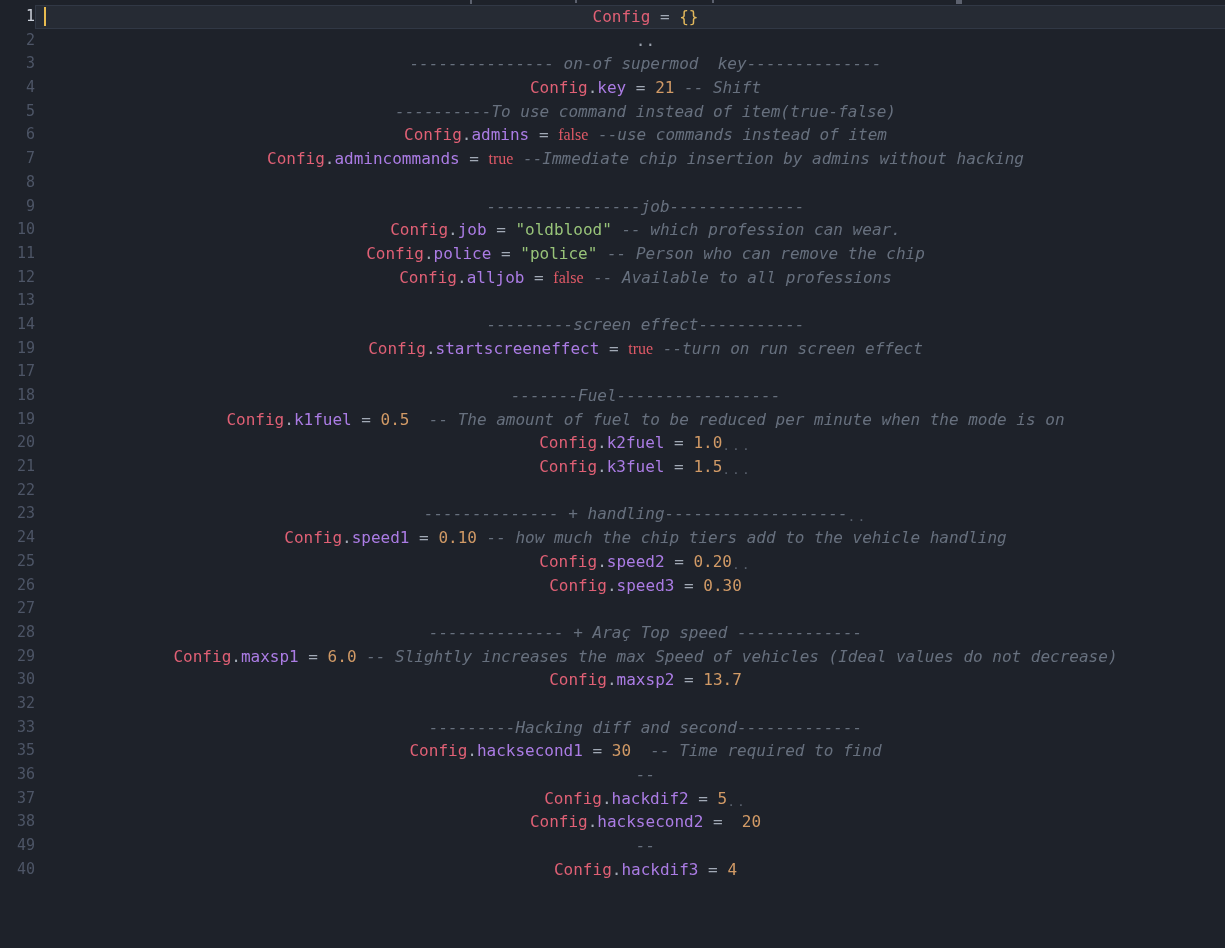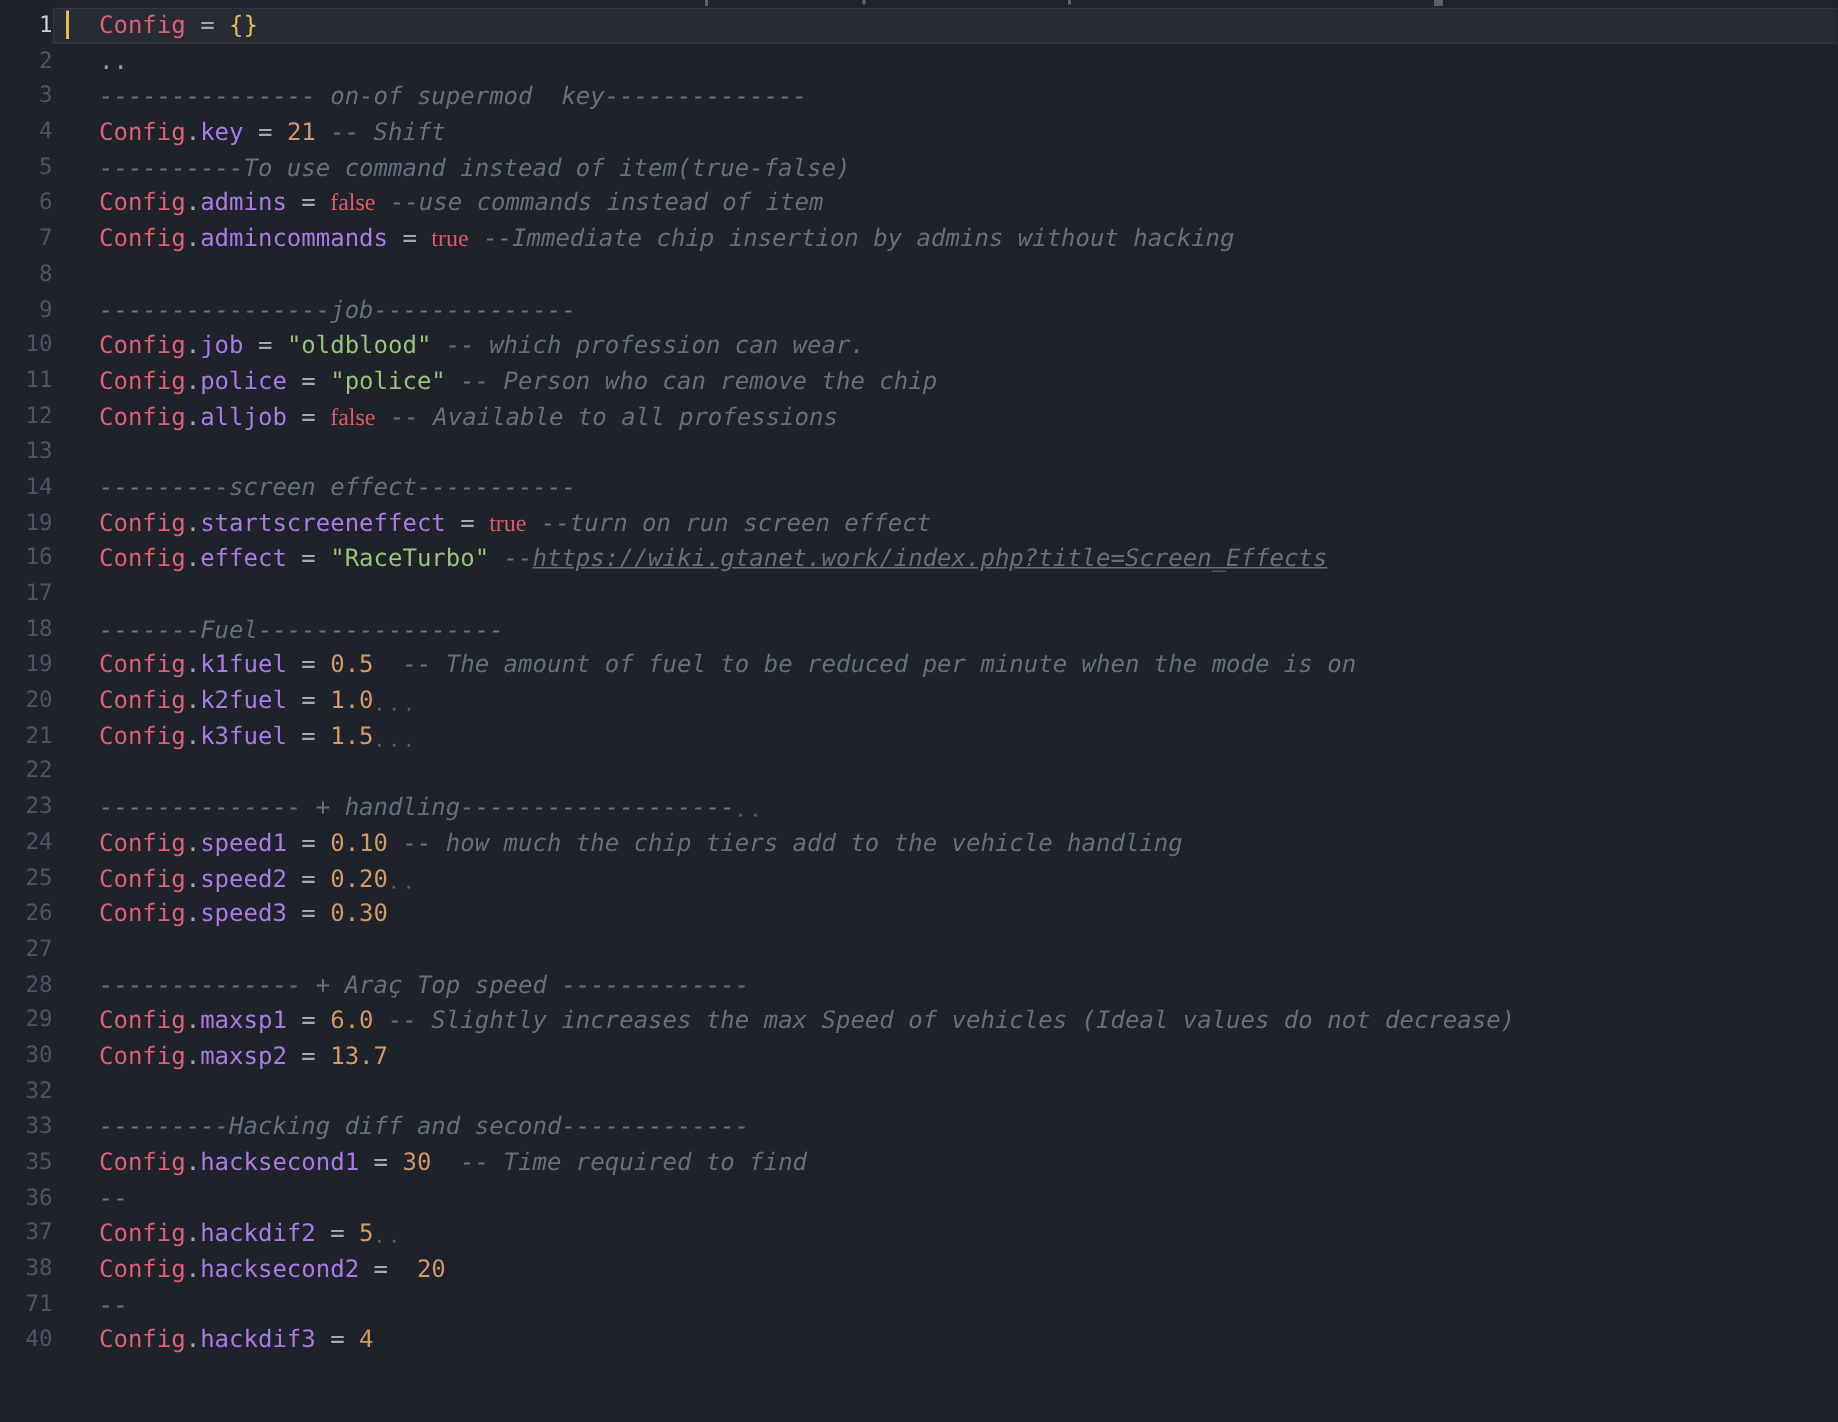--- a/index.html
+++ b/index.html
@@ -16,21 +16,21 @@
     font-size:16px;
   }
   .top-strip{position:absolute;top:0;left:0;right:0;height:5px;overflow:hidden;}
   .frag{position:absolute;top:0;background:#6b7280;opacity:.8;}
   .rows{position:absolute;top:5px;left:0;right:0;}
   .line{display:flex;height:23.7px;line-height:23.7px;white-space:pre;}
   .gutter{
     flex:0 0 35px;width:35px;text-align:right;color:var(--gutter);
     user-select:none;font-size:15px;
   }
-  .code{flex:1;padding-left:31px;position:relative;color:var(--c-t);}
+  .code{flex:1;padding-left:31px;position:relative;color:var(--c-t);text-align:center;}
   .line.active .code{
     background:var(--active-bg);
     box-shadow:inset 0 1px 0 var(--active-border),
                inset 0 -1px 0 var(--active-border),
                inset 1px 0 0 var(--active-border);
   }
   .line.active .gutter{color:var(--gutter-active);}
   .cursor{position:absolute;left:9px;top:2px;width:2px;height:19px;background:var(--cursor);}
   .tk-v{color:var(--c-v);}
   .tk-p{color:var(--c-p);}
@@ -63,37 +63,36 @@
       <div class="line"><div class="gutter">6</div><div class="code"><span class="tk-v">Config</span><span class="tk-o">.</span><span class="tk-p">admins</span><span class="tk-o"> = </span><span class="tk-b">false</span><span class="tk-c"> --use commands instead of item</span></div></div>
       <div class="line"><div class="gutter">7</div><div class="code"><span class="tk-v">Config</span><span class="tk-o">.</span><span class="tk-p">admincommands</span><span class="tk-o"> = </span><span class="tk-b">true</span><span class="tk-c"> --Immediate chip insertion by admins without hacking</span></div></div>
       <div class="line"><div class="gutter">8</div><div class="code"></div></div>
       <div class="line"><div class="gutter">9</div><div class="code"><span class="tk-c">----------------job--------------</span></div></div>
       <div class="line"><div class="gutter">10</div><div class="code"><span class="tk-v">Config</span><span class="tk-o">.</span><span class="tk-p">job</span><span class="tk-o"> = </span><span class="tk-s">"oldblood"</span><span class="tk-c"> -- which profession can wear.</span></div></div>
       <div class="line"><div class="gutter">11</div><div class="code"><span class="tk-v">Config</span><span class="tk-o">.</span><span class="tk-p">police</span><span class="tk-o"> = </span><span class="tk-s">"police"</span><span class="tk-c"> -- Person who can remove the chip</span></div></div>
       <div class="line"><div class="gutter">12</div><div class="code"><span class="tk-v">Config</span><span class="tk-o">.</span><span class="tk-p">alljob</span><span class="tk-o"> = </span><span class="tk-b">false</span><span class="tk-c"> -- Available to all professions</span></div></div>
       <div class="line"><div class="gutter">13</div><div class="code"></div></div>
       <div class="line"><div class="gutter">14</div><div class="code"><span class="tk-c">---------screen effect-----------</span></div></div>
       <div class="line"><div class="gutter">19</div><div class="code"><span class="tk-v">Config</span><span class="tk-o">.</span><span class="tk-p">startscreeneffect</span><span class="tk-o"> = </span><span class="tk-b">true</span><span class="tk-c"> --turn on run screen effect</span></div></div>
-      <div class="line"><div class="gutter">16</div><div class="code"><span class="tk-v">Config</span><span class="tk-o">.</span><span class="tk-p">effect</span><span class="tk-o"> = </span><span class="tk-s">"RaceTurbo"</span><span class="tk-c"> --</span><span class="tk-l">https://wiki.gtanet.work/index.php?title=Screen_Effects</span></div></div>
       <div class="line"><div class="gutter">17</div><div class="code"></div></div>
       <div class="line"><div class="gutter">18</div><div class="code"><span class="tk-c">-------Fuel-----------------</span></div></div>
       <div class="line"><div class="gutter">19</div><div class="code"><span class="tk-v">Config</span><span class="tk-o">.</span><span class="tk-p">k1fuel</span><span class="tk-o"> = </span><span class="tk-n">0.5</span><span class="tk-c">  -- The amount of fuel to be reduced per minute when the mode is on</span></div></div>
       <div class="line"><div class="gutter">20</div><div class="code"><span class="tk-v">Config</span><span class="tk-o">.</span><span class="tk-p">k2fuel</span><span class="tk-o"> = </span><span class="tk-n">1.0</span><span class="tk-w">···</span></div></div>
       <div class="line"><div class="gutter">21</div><div class="code"><span class="tk-v">Config</span><span class="tk-o">.</span><span class="tk-p">k3fuel</span><span class="tk-o"> = </span><span class="tk-n">1.5</span><span class="tk-w">···</span></div></div>
       <div class="line"><div class="gutter">22</div><div class="code"></div></div>
       <div class="line"><div class="gutter">23</div><div class="code"><span class="tk-c">-------------- + handling-------------------</span><span class="tk-w">··</span></div></div>
       <div class="line"><div class="gutter">24</div><div class="code"><span class="tk-v">Config</span><span class="tk-o">.</span><span class="tk-p">speed1</span><span class="tk-o"> = </span><span class="tk-n">0.10</span><span class="tk-c"> -- how much the chip tiers add to the vehicle handling</span></div></div>
       <div class="line"><div class="gutter">25</div><div class="code"><span class="tk-v">Config</span><span class="tk-o">.</span><span class="tk-p">speed2</span><span class="tk-o"> = </span><span class="tk-n">0.20</span><span class="tk-w">··</span></div></div>
       <div class="line"><div class="gutter">26</div><div class="code"><span class="tk-v">Config</span><span class="tk-o">.</span><span class="tk-p">speed3</span><span class="tk-o"> = </span><span class="tk-n">0.30</span></div></div>
       <div class="line"><div class="gutter">27</div><div class="code"></div></div>
       <div class="line"><div class="gutter">28</div><div class="code"><span class="tk-c">-------------- + Araç Top speed -------------</span></div></div>
       <div class="line"><div class="gutter">29</div><div class="code"><span class="tk-v">Config</span><span class="tk-o">.</span><span class="tk-p">maxsp1</span><span class="tk-o"> = </span><span class="tk-n">6.0</span><span class="tk-c"> -- Slightly increases the max Speed of vehicles (Ideal values do not decrease)</span></div></div>
       <div class="line"><div class="gutter">30</div><div class="code"><span class="tk-v">Config</span><span class="tk-o">.</span><span class="tk-p">maxsp2</span><span class="tk-o"> = </span><span class="tk-n">13.7</span></div></div>
       <div class="line"><div class="gutter">32</div><div class="code"></div></div>
       <div class="line"><div class="gutter">33</div><div class="code"><span class="tk-c">---------Hacking diff and second-------------</span></div></div>
       <div class="line"><div class="gutter">35</div><div class="code"><span class="tk-v">Config</span><span class="tk-o">.</span><span class="tk-p">hacksecond1</span><span class="tk-o"> = </span><span class="tk-n">30</span><span class="tk-c">  -- Time required to find</span></div></div>
       <div class="line"><div class="gutter">36</div><div class="code"><span class="tk-c">--</span></div></div>
       <div class="line"><div class="gutter">37</div><div class="code"><span class="tk-v">Config</span><span class="tk-o">.</span><span class="tk-p">hackdif2</span><span class="tk-o"> = </span><span class="tk-n">5</span><span class="tk-w">··</span></div></div>
       <div class="line"><div class="gutter">38</div><div class="code"><span class="tk-v">Config</span><span class="tk-o">.</span><span class="tk-p">hacksecond2</span><span class="tk-o"> =  </span><span class="tk-n">20</span></div></div>
-      <div class="line"><div class="gutter">71</div><div class="code"><span class="tk-c">--</span></div></div>
+      <div class="line"><div class="gutter">49</div><div class="code"><span class="tk-c">--</span></div></div>
       <div class="line"><div class="gutter">40</div><div class="code"><span class="tk-v">Config</span><span class="tk-o">.</span><span class="tk-p">hackdif3</span><span class="tk-o"> = </span><span class="tk-n">4</span></div></div>
     </div>
 </div>
 
 </body></html>

